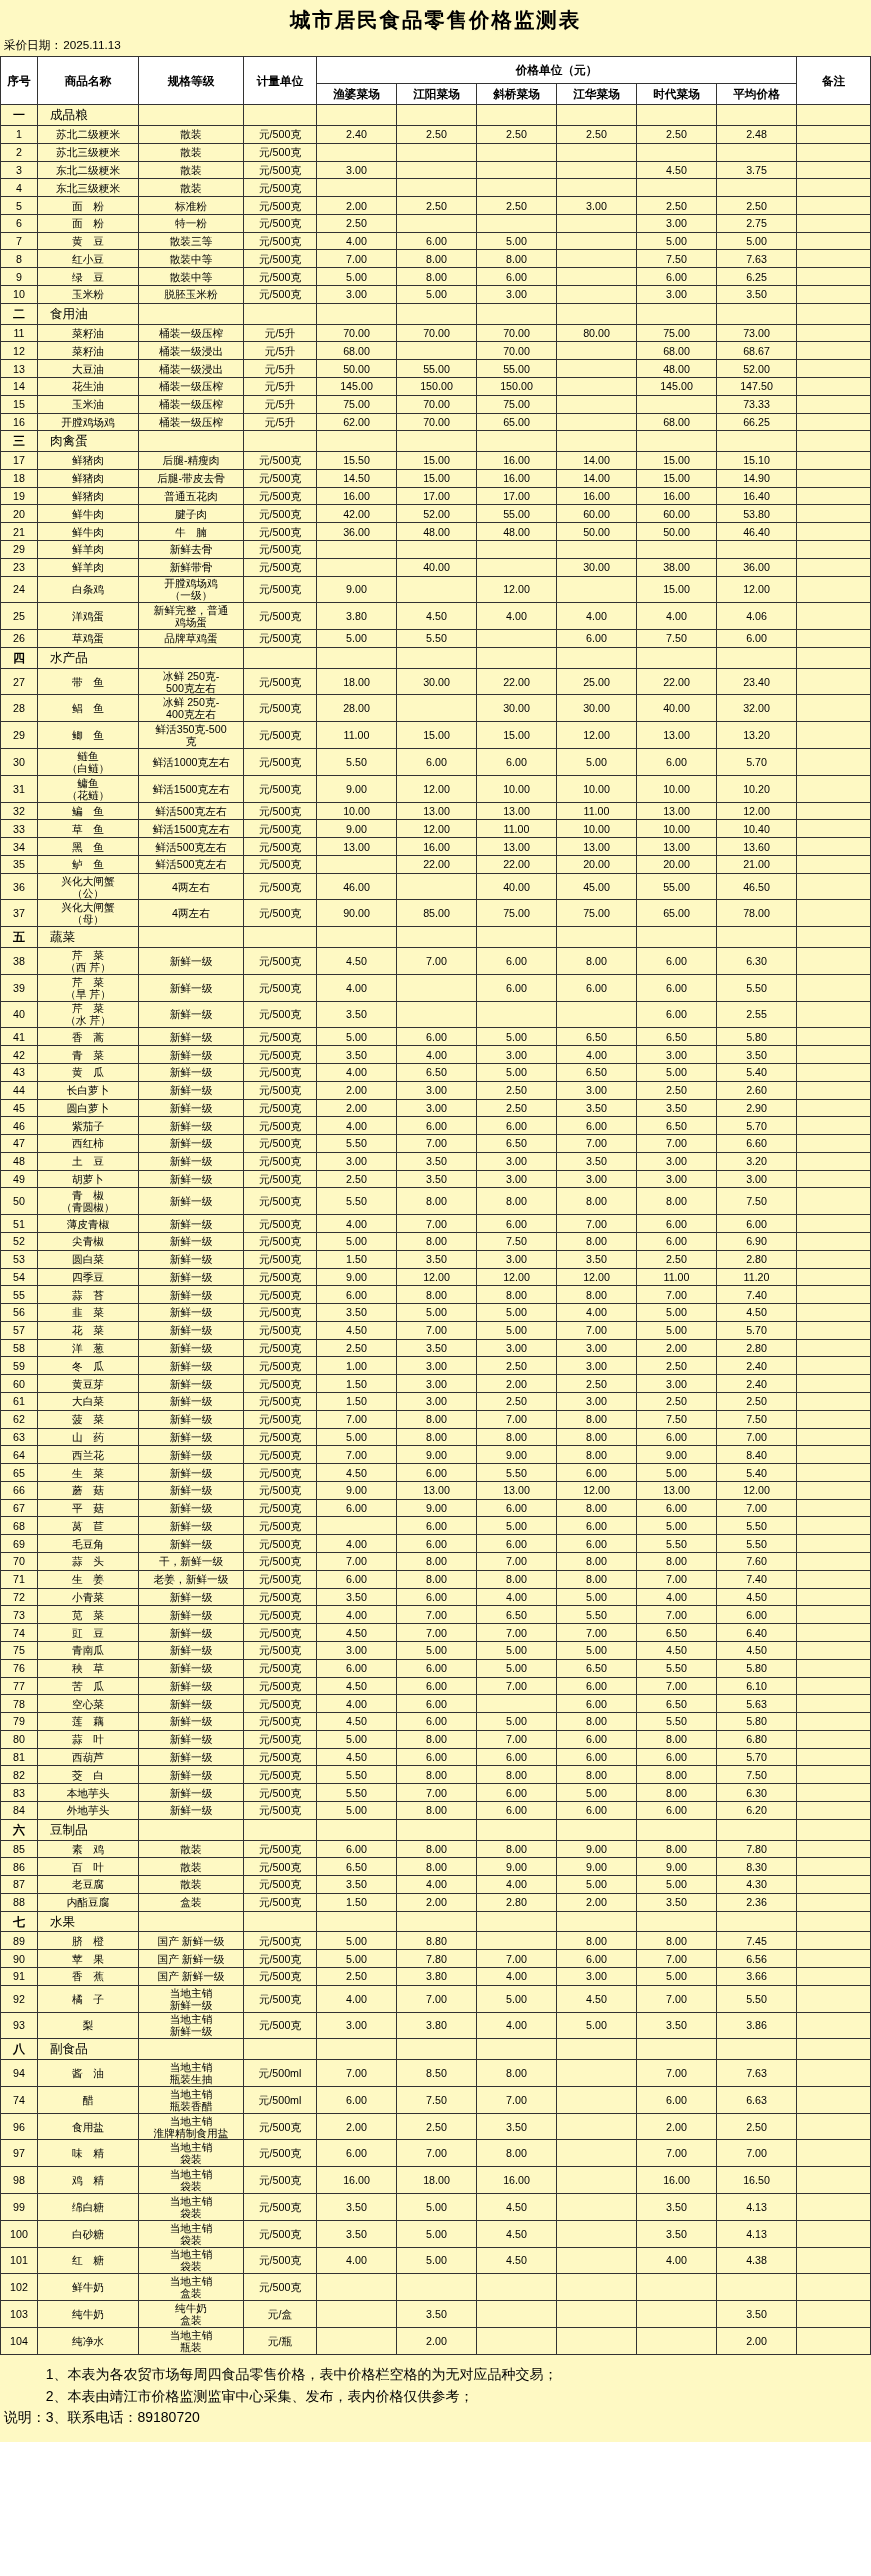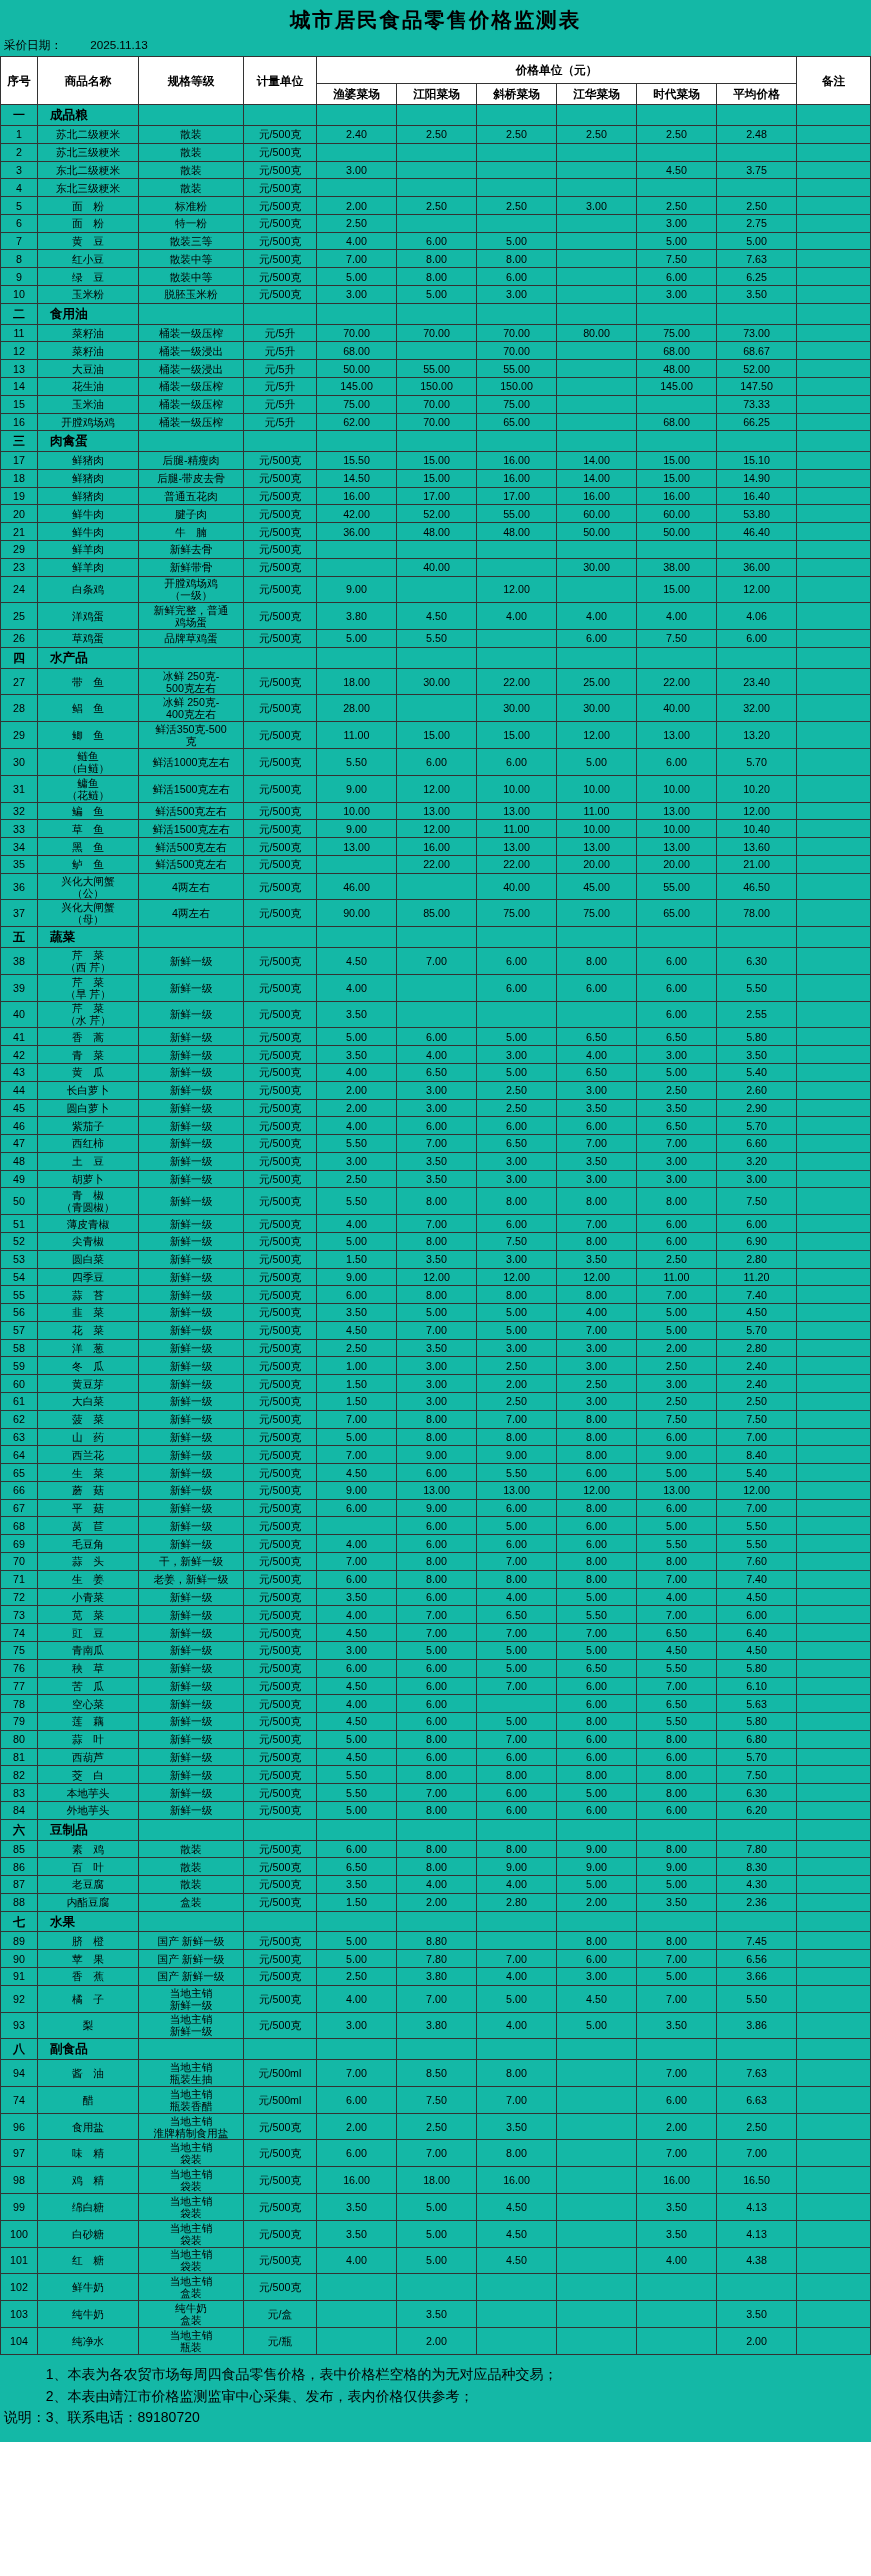--- a/index.html
+++ b/index.html
@@ -1,29 +1,29 @@
 <!DOCTYPE html>
 <html style="font-size:15px"><head>
 <meta charset="utf-8">
 <style>
   html,body{margin:0;padding:0;background:#fff;}
   body{width:871px;font-family:"Liberation Sans","DejaVu Sans",sans-serif;color:#000;}
-  .sheet{width:871px;background:#14b8a6;}
+  .sheet{width:871px;background:#fef9c3;}
   .title{ text-align:center;font-size:20.5px;font-weight:bold;padding:5.6px 0 3.7px 0;letter-spacing:1.9px;}
   .date-line{font-size:11.7px;padding:0.9px 0 2.8px 3.7px;}
-  .date-line .val{margin-left:28px;text-align:center;}
+  .date-line .val{margin-left:1px;text-align:center;}
   table{border-collapse:collapse;table-layout:fixed;width:871px;padding-left:17px;}
   th,td{border:0.9px solid #333;font-size:10.7px;line-height:12px;padding:0.9px 1.9px;text-align:center;vertical-align:middle;overflow:hidden;word-break:break-all;}
   thead th{font-size:11.7px;font-weight:bold;background:#fff;}
   thead tr.h1 th{height:24px;}
   thead tr.h2 th{height:18.7px;}
   tbody tr.itm td{height:15px;}
   tbody tr.cat td{height:18px;}
   tbody tr.cat .c-no{font-weight:bold;font-size:12px;}
-  tbody tr.cat .c-name{font-weight:bold;font-size:12.6px;text-align:left;padding-left:12px;}
+  tbody tr.cat .c-name{font-weight:normal;font-size:12.6px;text-align:left;padding-left:12px;}
   .c-name,.c-spec{white-space:pre-line;}
   .notes{display:flex;align-items:flex-end;font-size:14px;padding:9.3px 0 13px 3.7px;line-height:1.55;}
   .notes .lbl{white-space:nowrap;font-weight:normal;}
   .notes .lines div{white-space:nowrap;}
 </style>
 </head>
 <body>
 
 <div class="sheet">
   <div class="title">城市居民食品零售价格监测表</div>

